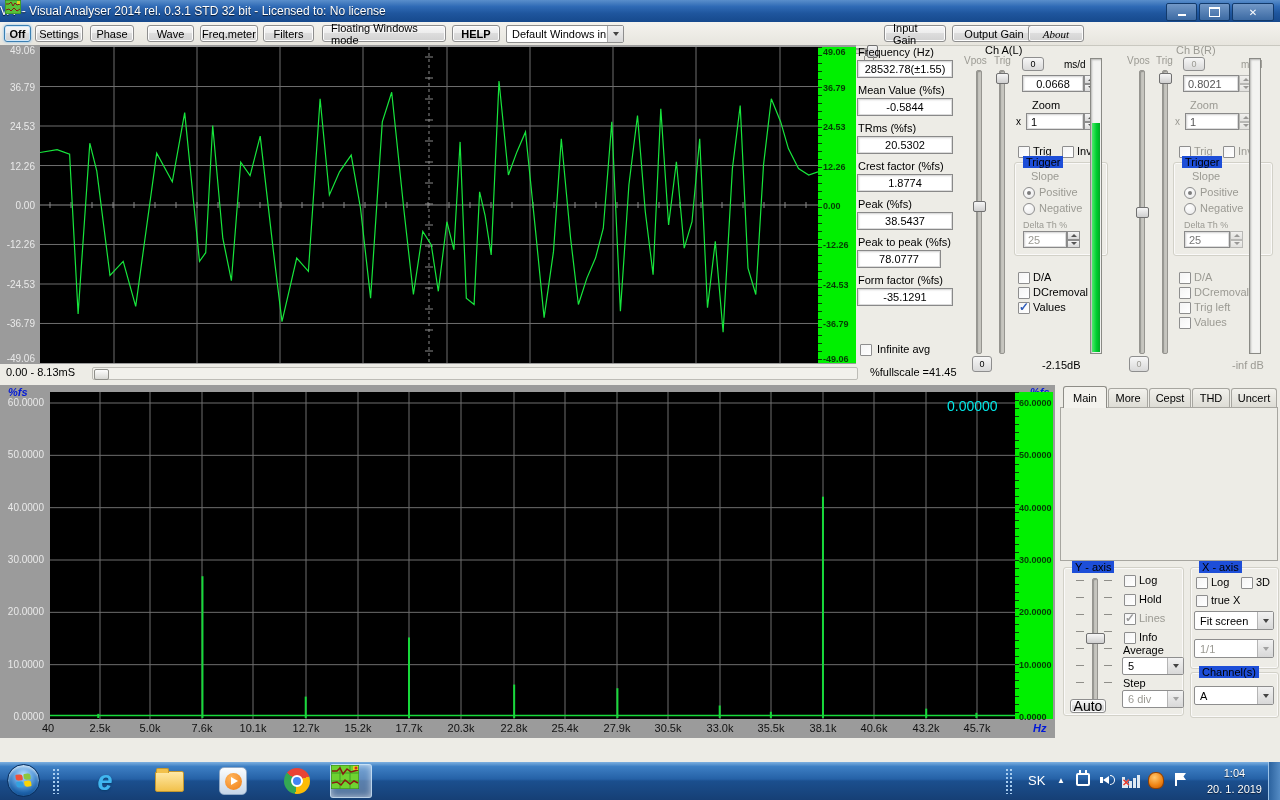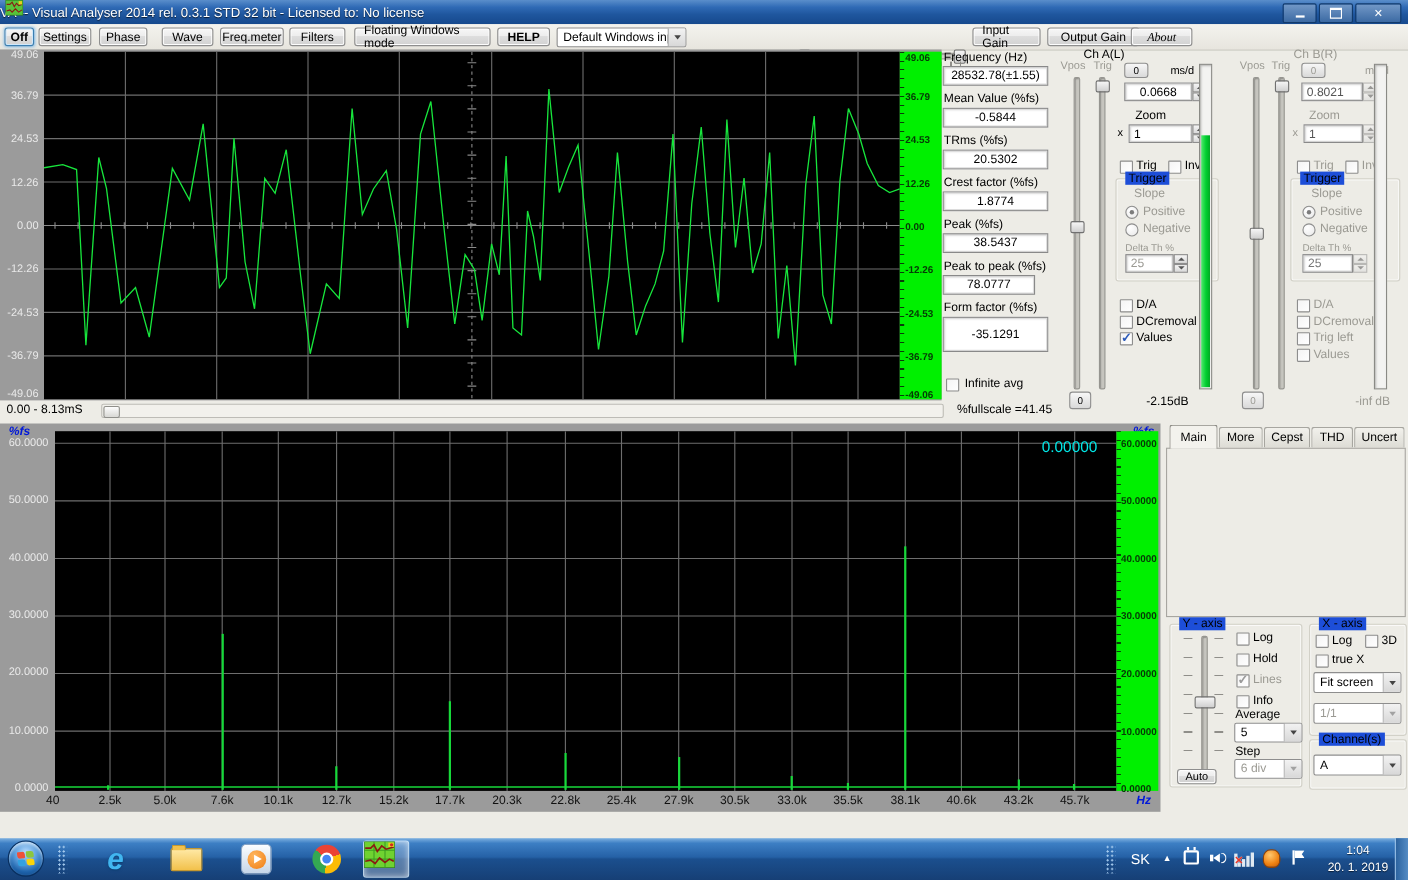--- a/index.html
+++ b/index.html
@@ -314,21 +314,21 @@
       <div class="field" style="position: relative; width: 96px; height: 18px;">-0.5844</div>
       <div class="lbl" style="position: relative; display: block; margin: 6px 0px 2px 1px;">TRms (%fs)</div>
       <div class="field" style="position: relative; width: 96px; height: 18px;">20.5302</div>
       <div class="lbl" style="position: relative; display: block; margin: 6px 0px 2px 1px;">Crest factor (%fs)</div>
       <div class="field" style="position: relative; width: 96px; height: 18px;">1.8774</div>
       <div class="lbl" style="position: relative; display: block; margin: 6px 0px 2px 1px;">Peak (%fs)</div>
       <div class="field" style="position: relative; width: 96px; height: 18px;">38.5437</div>
       <div class="lbl" style="position: relative; display: block; margin: 6px 0px 2px 1px;">Peak to peak (%fs)</div>
       <div class="field" style="position: relative; width: 84px; height: 18px;">78.0777</div>
       <div class="lbl" style="position: relative; display: block; margin: 6px 0px 2px 1px;">Form factor (%fs)</div>
-      <div class="field" style="position: relative; width: 96px; height: 32px;">-35.1291</div>
+      <div class="field" style="position: relative; width: 96px; height: 18px;">-35.1291</div>
     </div>
   <div class="cb" style="left:860px;top:344px;"></div>
   <div class="lbl" style="left:877px;top:343px;">Infinite avg</div>
 
   <div class="lbl" style="left:985px;top:44px;">Ch A(L)</div>
   <div class="lbl small dis" style="left:964px;top:55px;">Vpos</div>
   <div class="lbl small dis" style="left:994px;top:55px;">Trig</div>
   <div class="vtrack" style="left:976px;top:70px;height:282px;">
     <div class="vthumb" style="top:130px;"></div>
   </div>
@@ -593,21 +593,21 @@
     </div>
 
   <div class="gb" style="left:1063px;top:567px;width:119px;height:147px;">
     <span class="gb-title">Y - axis</span>
   </div>
   <div style="position:absolute;left:1076px;top:580px;width:8px;height:118px;background:repeating-linear-gradient(180deg,#8f8e89 0 1px,transparent 1px 17px);"></div>
   <div style="position:absolute;left:1104px;top:580px;width:8px;height:118px;background:repeating-linear-gradient(180deg,#8f8e89 0 1px,transparent 1px 17px);"></div>
   <div class="vtrack" style="left:1092px;top:578px;height:122px;">
     <div class="vthumb" style="top:54px;width:17px;left:-7px;"></div>
   </div>
-  <div class="panel-btn" style="left:1070px;top:699px;width:36px;height:14px;font-size:10px;">Auto</div>
+  <div class="panel-btn" style="left:1070px;top:699px;width:36px;height:14px;font-size:14px;">Auto</div>
   <div id="yaxis-checks">
       <div class="cb" style="left: 1124px; top: 575px;"></div>
       <div class="lbl" style="left: 1139px; top: 574px;">Log</div>
       <div class="cb" style="left: 1124px; top: 594px;"></div>
       <div class="lbl" style="left: 1139px; top: 593px;">Hold</div>
       <div class="cb checked gray-check" style="left: 1124px; top: 613px;"></div>
       <div class="lbl dis" style="left: 1139px; top: 612px;">Lines</div>
       <div class="cb" style="left: 1124px; top: 632px;"></div>
       <div class="lbl" style="left: 1139px; top: 631px;">Info</div>
     </div>

